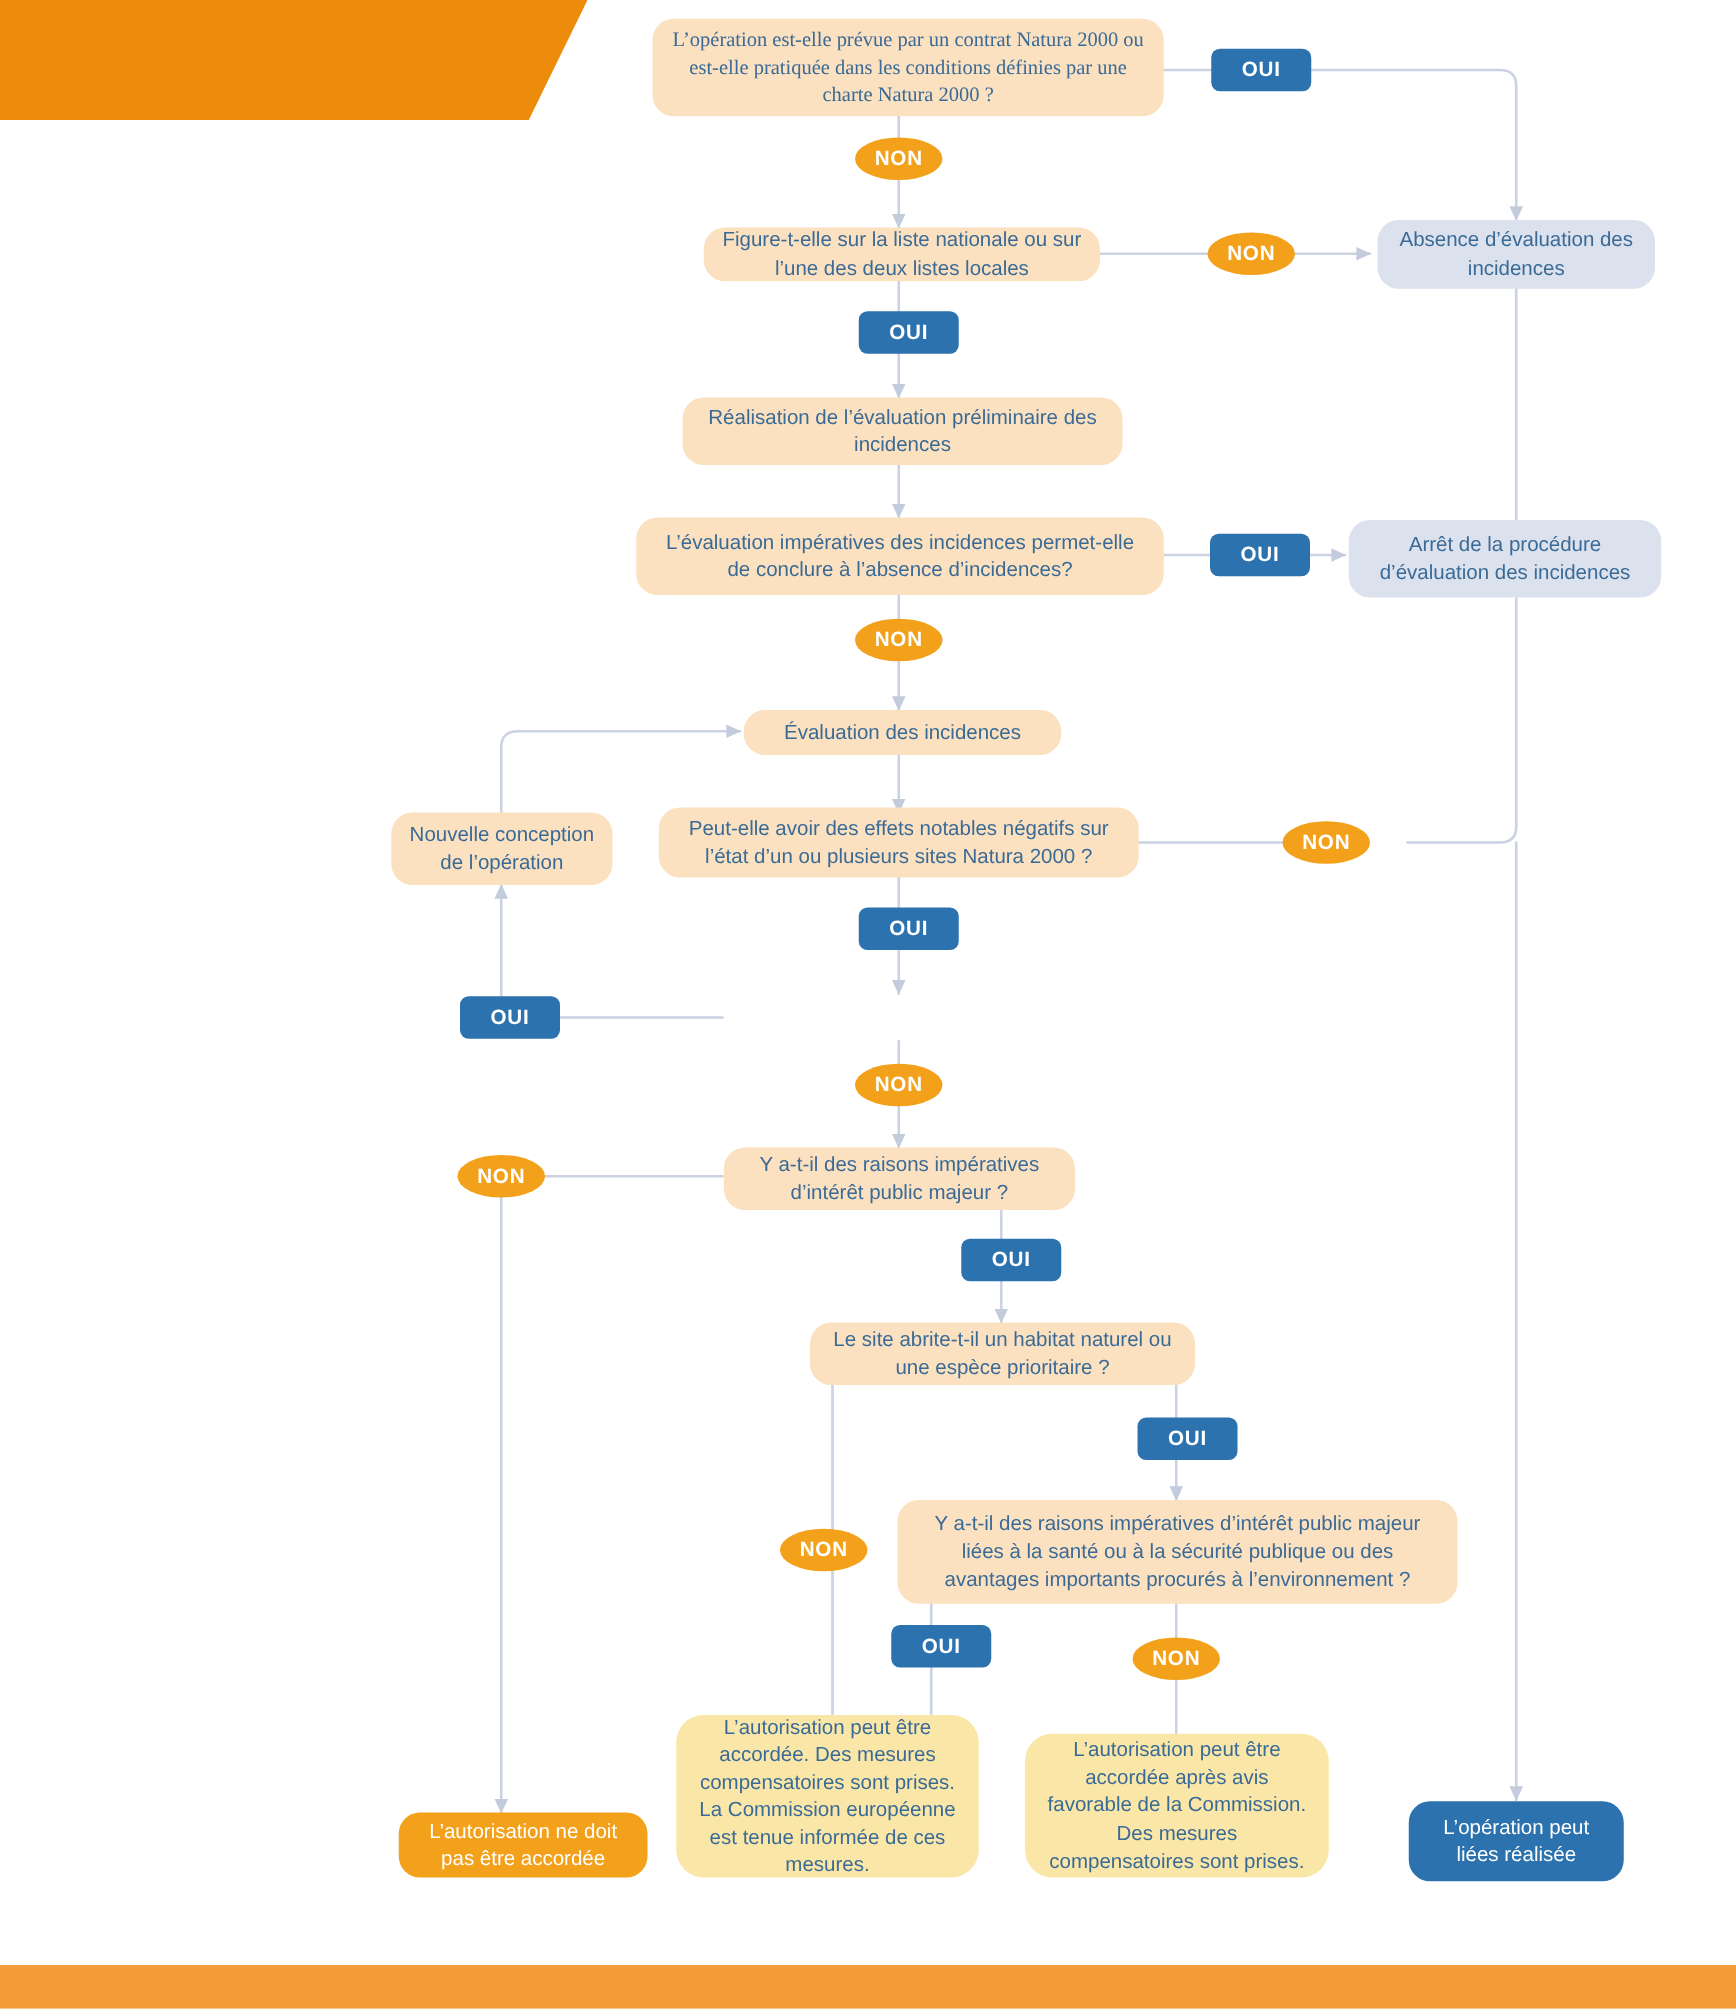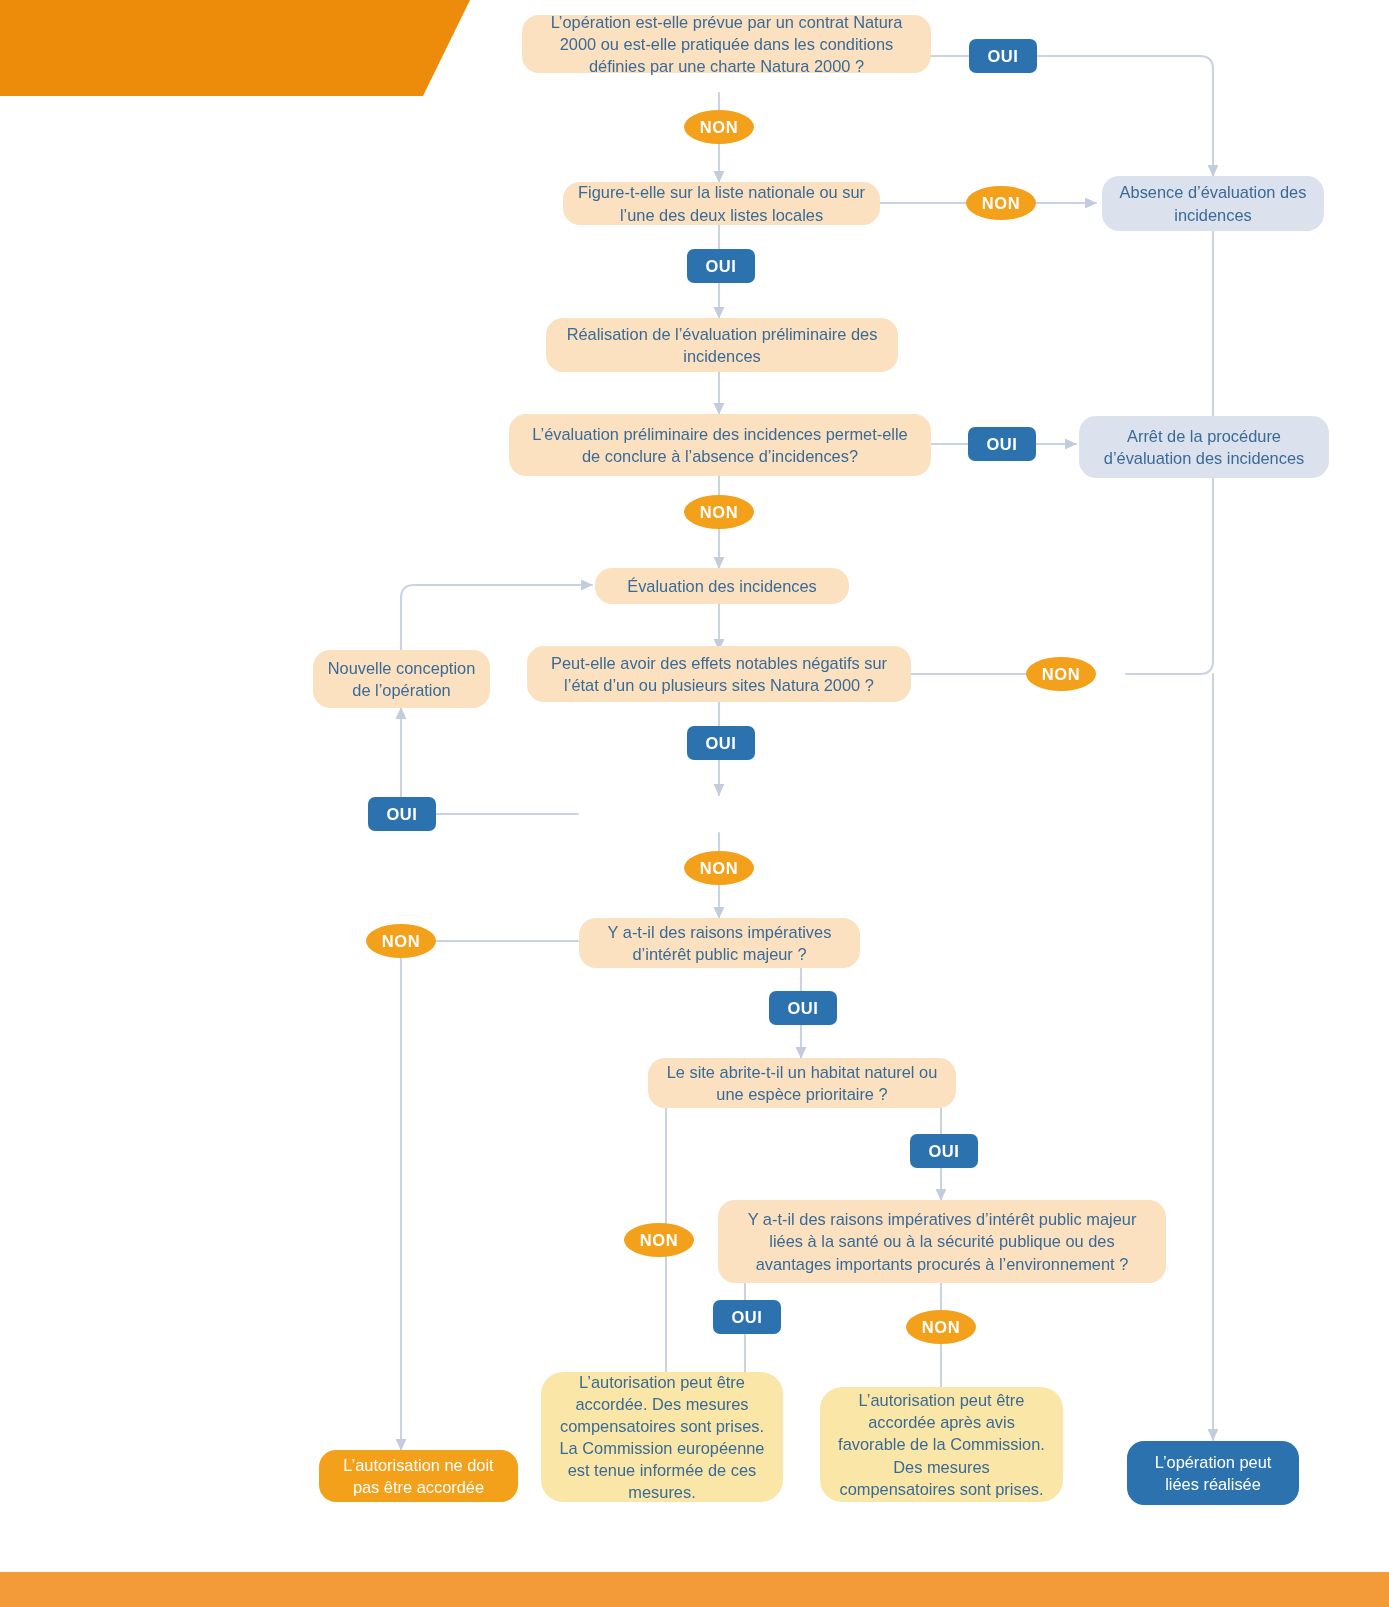--- a/index.html
+++ b/index.html
@@ -46,21 +46,21 @@
   .node.yellow{background:#FAE7A7;border-radius:22px;}
   .node.orange{background:#F3A01B;color:#ffffff;}
   .node.blue{background:#2B72AE;color:#ffffff;}
 
   
   .badge{
     position:absolute;z-index:4;box-sizing:border-box;
     display:flex;align-items:center;justify-content:center;
     color:#ffffff;font-weight:bold;font-size:16.5px;letter-spacing:.6px;
   }
-  .badge.oui{background:#2B72AE;border-radius:7px;width:68px;height:34px;}
+  .badge.oui{background:#2B72AE;border-radius:7px;width:80px;height:34px;}
   .badge.non{background:#F3A01B;border-radius:50%/50%;width:70px;height:34px;}
 </style>
 </head>
 <body>
 
 <div id="stage">
 
   <div class="banner"></div>
   <div class="banner-text">
     <div>L’évaluation des incidences :</div>
@@ -129,29 +129,29 @@
       <path d="M941,1168 L941,1200" marker-end="url(#ar)"></path>
 
       <path d="M745,1283 L745,1300"></path>
       <path d="M745,1334 L745,1383" marker-end="url(#ar)"></path>
 
       <path d="M941,1283 L941,1310"></path>
       <path d="M941,1344 L941,1398" marker-end="url(#ar)"></path>
     </g>
   </svg>
 
-  <div class="node peach" style="left:522px;top:15px;width:409px;height:58px;">L’opération est-elle prévue par un contrat Natura 2000 ou est-elle pratiquée dans les conditions définies par une charte Natura 2000 ?</div>
+  <div class="node peach" style="left:522px;top:15px;width:409px;height:78px;font-family:Liberation Serif, serif;">L’opération est-elle prévue par un contrat Natura 2000 ou est-elle pratiquée dans les conditions définies par une charte Natura 2000 ?</div>
 
   <div class="node peach" style="left:563px;top:182px;width:317px;height:43px;">Figure-t-elle sur la liste nationale ou sur l’une des deux listes locales</div>
 
   <div class="node grey" style="left:1102px;top:176px;width:222px;height:55px;">Absence d’évaluation des incidences</div>
 
   <div class="node peach" style="left:546px;top:318px;width:352px;height:54px;">Réalisation de l’évaluation préliminaire des incidences</div>
 
-  <div class="node peach" style="left:509px;top:414px;width:422px;height:62px;">L’évaluation préliminaire des incidences permet-elle de conclure à l’absence d’incidences?</div>
+  <div class="node peach" style="left:509px;top:414px;width:422px;height:62px;">L’évaluation impératives des incidences permet-elle de conclure à l’absence d’incidences?</div>
 
   <div class="node grey" style="left:1079px;top:416px;width:250px;height:62px;">Arrêt de la procédure d’évaluation des incidences</div>
 
   <div class="node peach" style="left:313px;top:650px;width:177px;height:58px;">Nouvelle conception de l’opération</div>
 
   <div class="node peach" style="left:595px;top:568px;width:254px;height:36px;">Évaluation des incidences</div>
 
   <div class="node peach" style="left:527px;top:646px;width:384px;height:56px;">Peut-elle avoir des effets notables négatifs sur l’état d’un ou plusieurs sites Natura 2000 ?</div>
 
 

